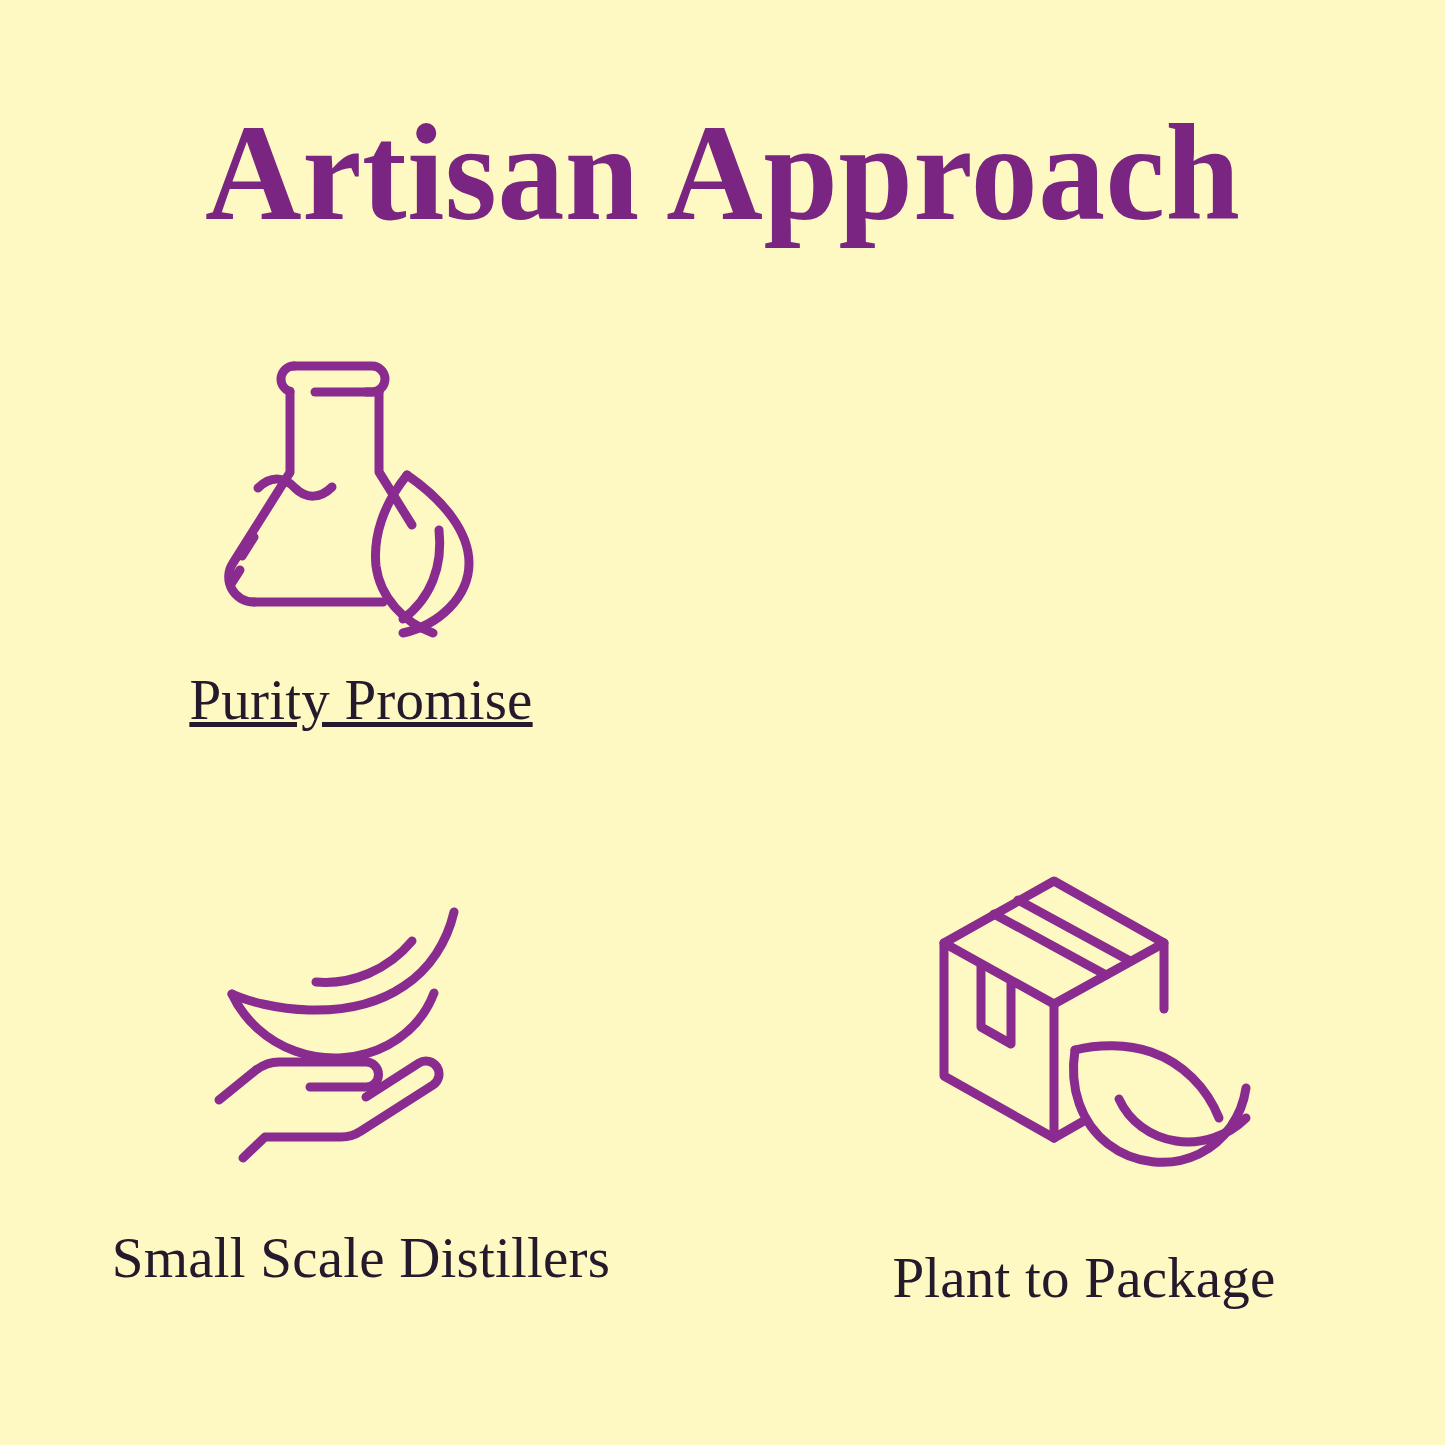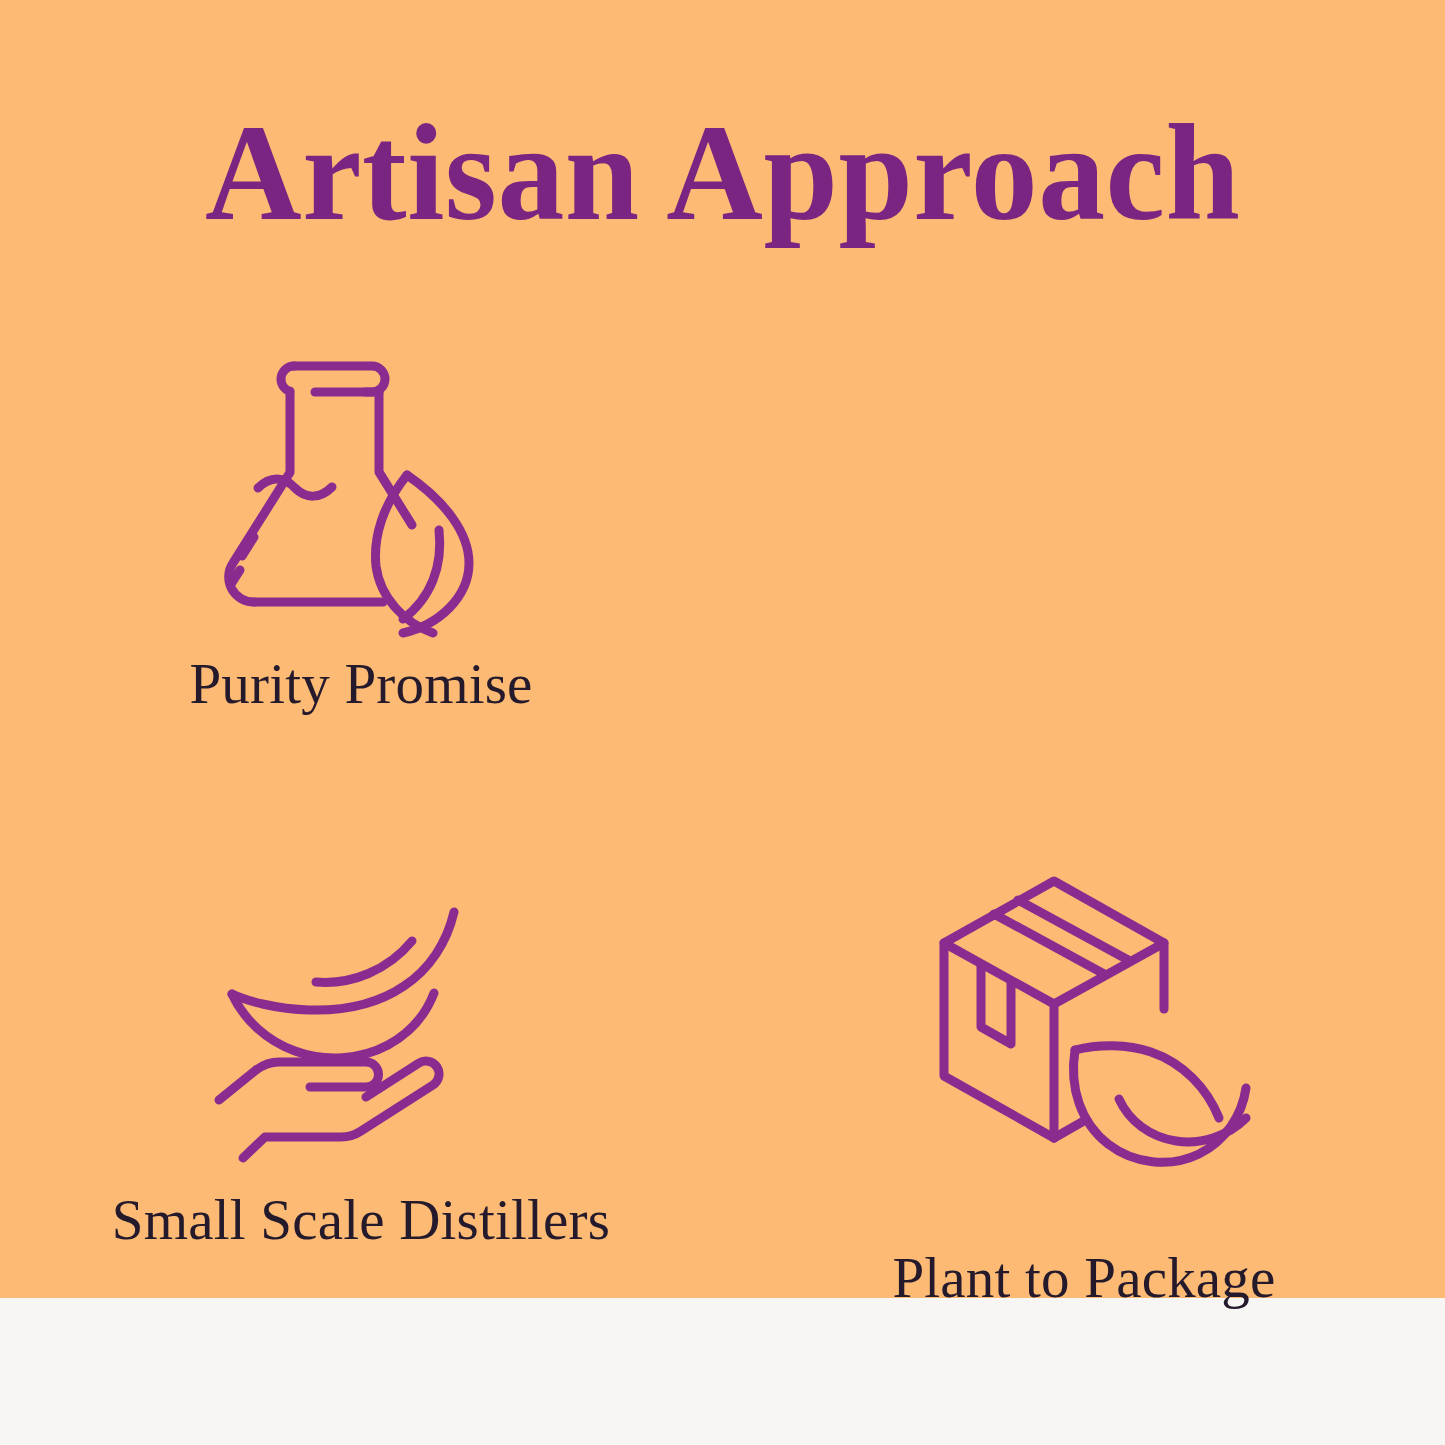--- a/index.html
+++ b/index.html
@@ -9,22 +9,22 @@
   body {
     width: 1445px;
     height: 1445px;
     background: #f7f6f5;
     font-family: "Liberation Serif", "DejaVu Serif", serif;
     overflow: hidden;
   }
   .page {
     position: relative;
     width: 1445px;
-    height: 1298px;
-    background: #fdba74;
+    height: 1445px;
+    background: #fef9c3;
     box-sizing: border-box;
   }
 
   
   .title-wrap {
     position: absolute;
     left: 0;
     top: 104px;
     width: 1445px;
     text-align: center;
@@ -92,27 +92,27 @@
     font-size: 57px;
     line-height: 1.04;
     color: #241a2c;
     text-align: center;
     white-space: pre-line;
     letter-spacing: 0.2px;
   }
 
   
   .cell-tl .icon-box { margin-top: 12px; }
-  .cell-tl .caption  { margin-top: 12px; }
+  .cell-tl .caption  { margin-top: 28px; text-decoration: underline; }
 
   .cell-tr .icon-box { margin-top: 18px; }
   .cell-tr .caption  { margin-top: 26px; }
 
   .cell-bl .icon-box { margin-top: 42px; }
-  .cell-bl .caption  { }
+  .cell-bl .caption  { margin-top: 38px; }
 
   .cell-br .icon-box { margin-top: 28px; }
   .cell-br .caption  { margin-top: 72px; }
 </style>
 </head>
 <body>
 
 <div class="page">
 
   <div class="title-wrap">

